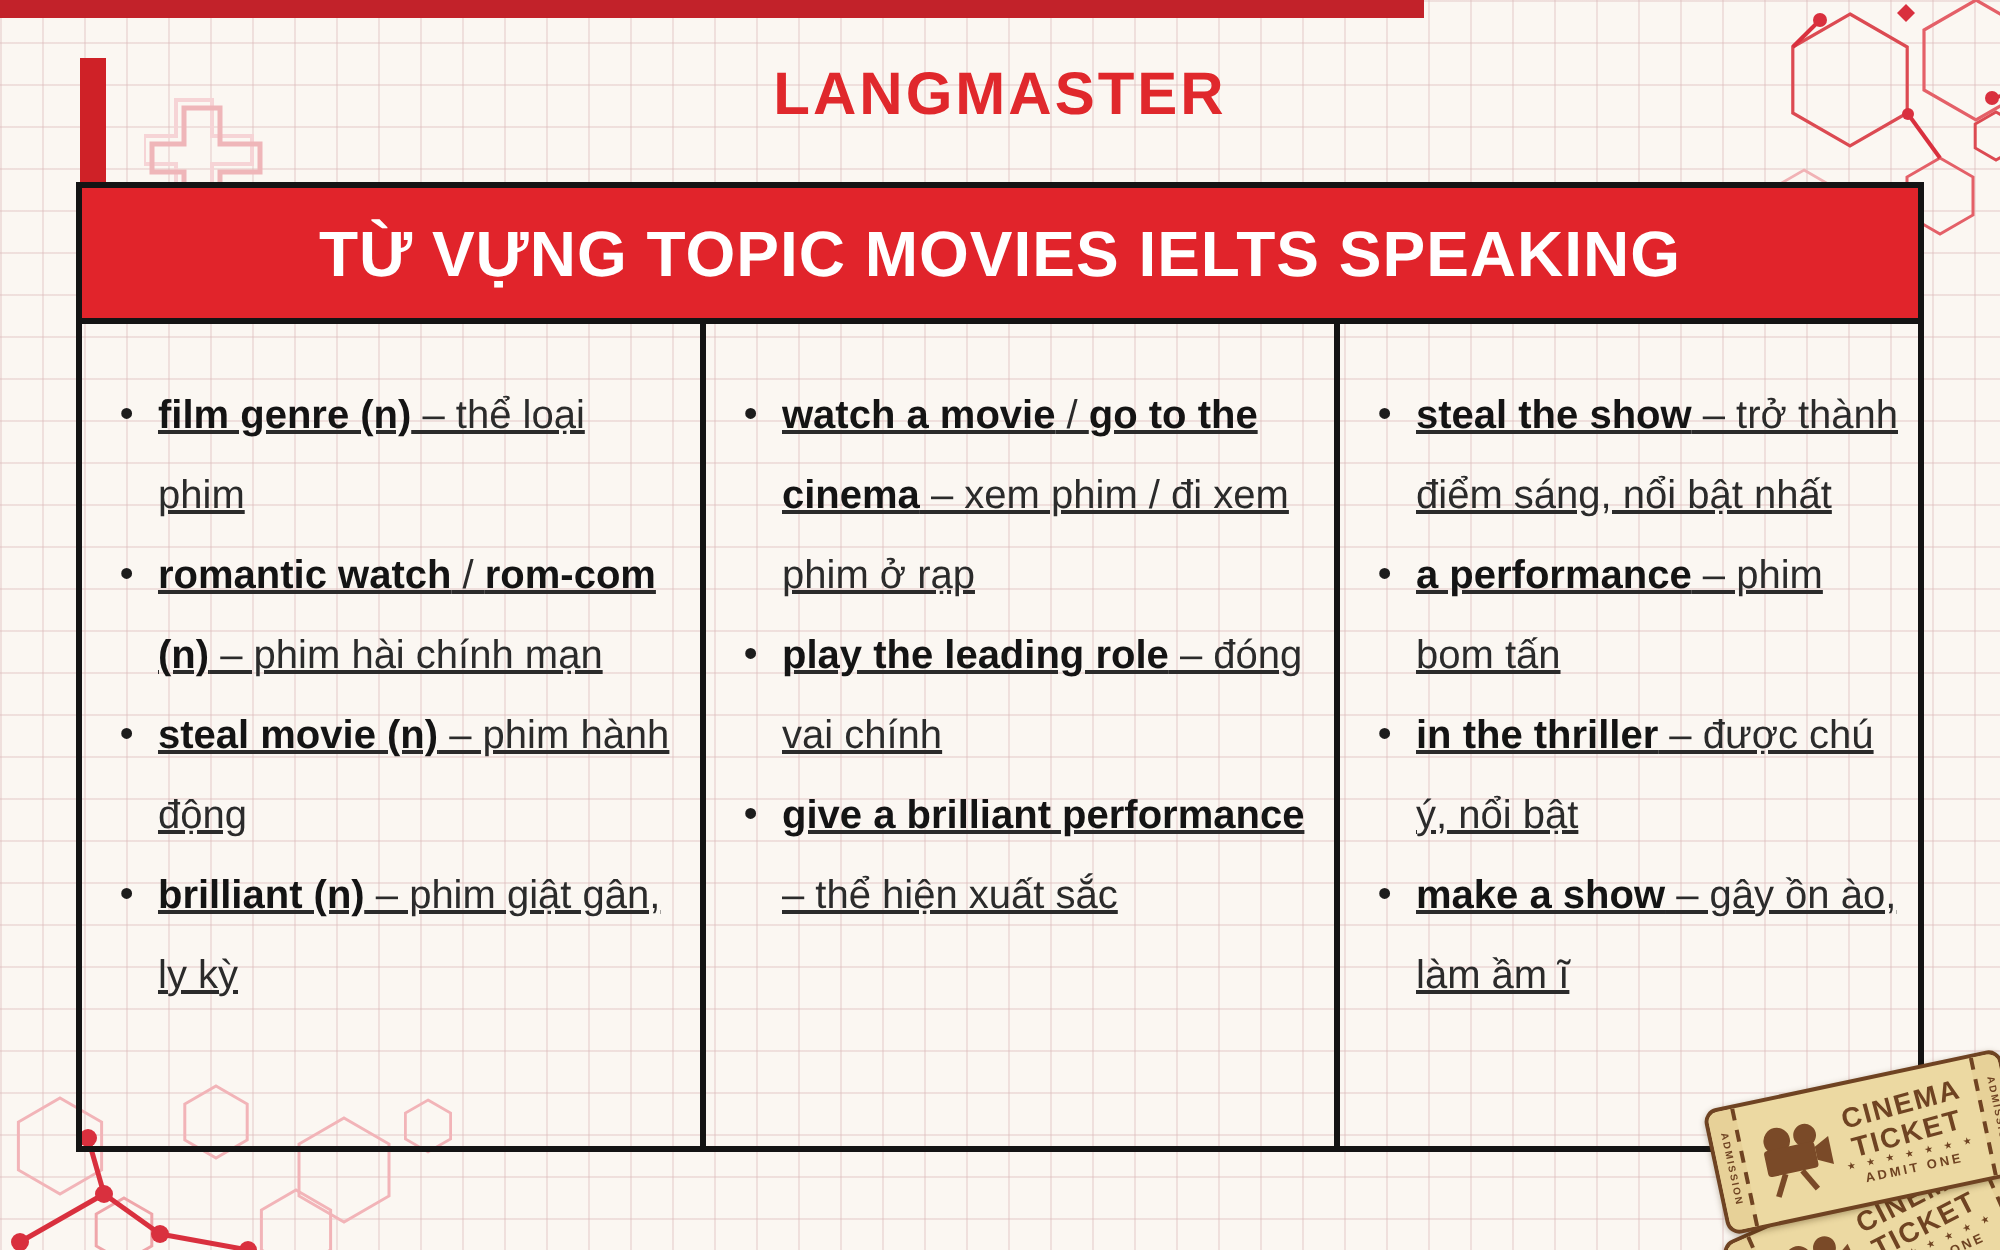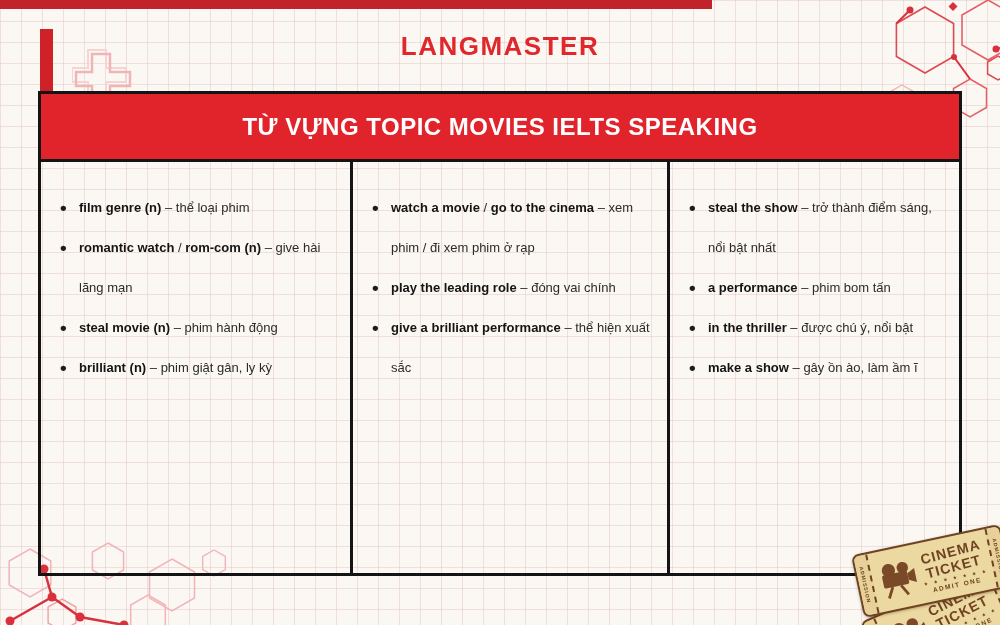--- a/index.html
+++ b/index.html
@@ -14,54 +14,54 @@
       linear-gradient(to bottom, rgba(219,186,186,.38) 1px, transparent 1px);
     background-size:21px 21px;
   }
 
   
   .topbar { position:absolute; left:0; top:0; width:712px; height:9px; background:#C2222A; }
 
   
   .logo {
     position:absolute; top:31px; left:0; width:100%; text-align:center;
-    font-size:26px; font-weight:800; letter-spacing:1.5px; color:#E0282C;
+    font-size:30px; font-weight:800; letter-spacing:1.5px; color:#E0282C;
   }
 
   
   .red-strip { position:absolute; left:40px; top:29px; width:13px; height:63px; background:#CF2127; }
   .plus-deco { position:absolute; left:72px; top:46px; }
   .hex-tr { position:absolute; right:0; top:0; }
   .hex-bl { position:absolute; left:0; bottom:0; }
 
   
   .sheet {
     position:absolute; left:38px; top:91px; width:924px; height:485px;
     border:3px solid #141414; display:flex; flex-direction:column;
     z-index:2;
   }
   .sheet-header {
     height:68px; background:#E1242B; border-bottom:3px solid #141414;
     display:flex; align-items:center; justify-content:center;
   }
   .sheet-header .title {
-    color:#FFFFFF; font-size:24px; font-weight:800; letter-spacing:.5px;
+    color:#FFFFFF; font-size:32px; font-weight:800; letter-spacing:.5px;
     text-align:left; line-height:1;
   }
   .rows { flex:1; display:flex; }
   .vcol { padding:26px 8px 0 16px; }
   .vcol.c1 { width:309px; }
   .vcol.c2 { width:317px; border-left:3px solid #141414; }
   .vcol.c3 { flex:1;    border-left:3px solid #141414; }
 
   .vcol ul { list-style:none; }
   .vcol li { display:flex; align-items:flex-start; }
   .bullet { width:22px; flex:0 0 22px; text-align:left; padding-left:3px;
             font-size:19px; line-height:40px; color:#1C1C1C; font-weight:700; }
-  .entry { flex:1; font-size:13px; line-height:40px; color:#2B2B2B; padding-right:2px; }
+  .entry { flex:1; font-size:20px; line-height:40px; color:#2B2B2B; padding-right:2px;text-decoration:underline; }
   .entry .b { font-weight:700; color:#141414; }
 
   
   .ticket-wrap { position:absolute; z-index:5; }
   .tw1 { right:-8px; bottom:22px; transform:rotate(-12deg); }
   .tw2 { right:-18px; bottom:-28px; transform:rotate(-24deg); z-index:4; }
   .ticket {
     width:152px; height:64px; background:#ECD9A2; border:2px solid #6F4322;
     border-radius:7px; display:flex; overflow:hidden;
     box-shadow:0 1px 3px rgba(60,40,10,.35);
@@ -137,21 +137,21 @@
     </div>
     <div class="rows">
       <div class="vcol c1">
           <ul>
             <li>
               <span class="bullet">•</span>
               <span class="entry"><span class="b">film genre (n)</span><span> – thể loại phim</span></span>
             </li>
             <li>
               <span class="bullet">•</span>
-              <span class="entry"><span class="b">romantic watch</span><span> / </span><span class="b">rom-com (n)</span><span> – give hài lãng mạn</span></span>
+              <span class="entry"><span class="b">romantic watch</span><span> / </span><span class="b">rom-com (n)</span><span> – phim hài chính mạn</span></span>
             </li>
             <li>
               <span class="bullet">•</span>
               <span class="entry"><span class="b">steal movie (n)</span><span> – phim hành động</span></span>
             </li>
             <li>
               <span class="bullet">•</span>
               <span class="entry"><span class="b">brilliant (n)</span><span> – phim giật gân, ly kỳ</span></span>
             </li>
           </ul>

